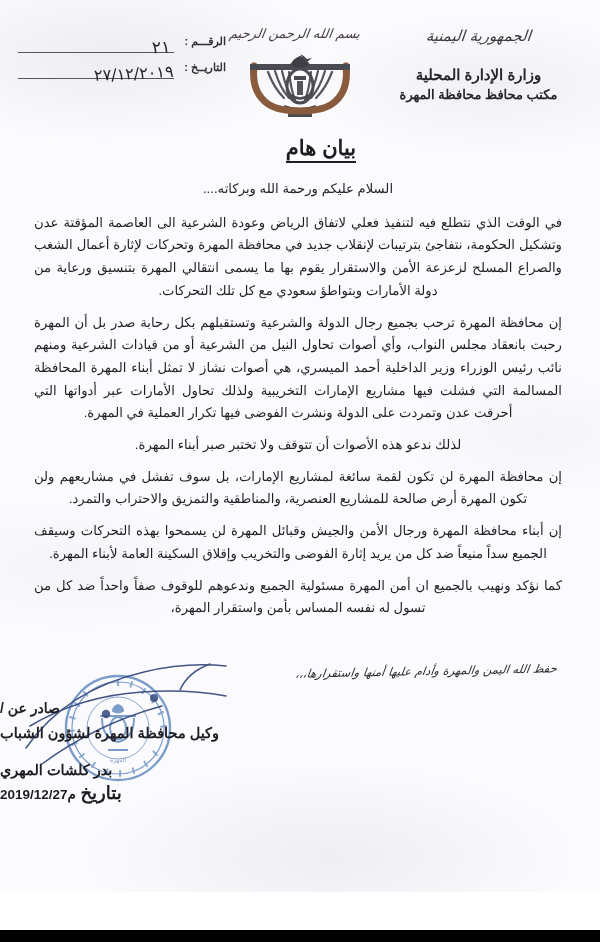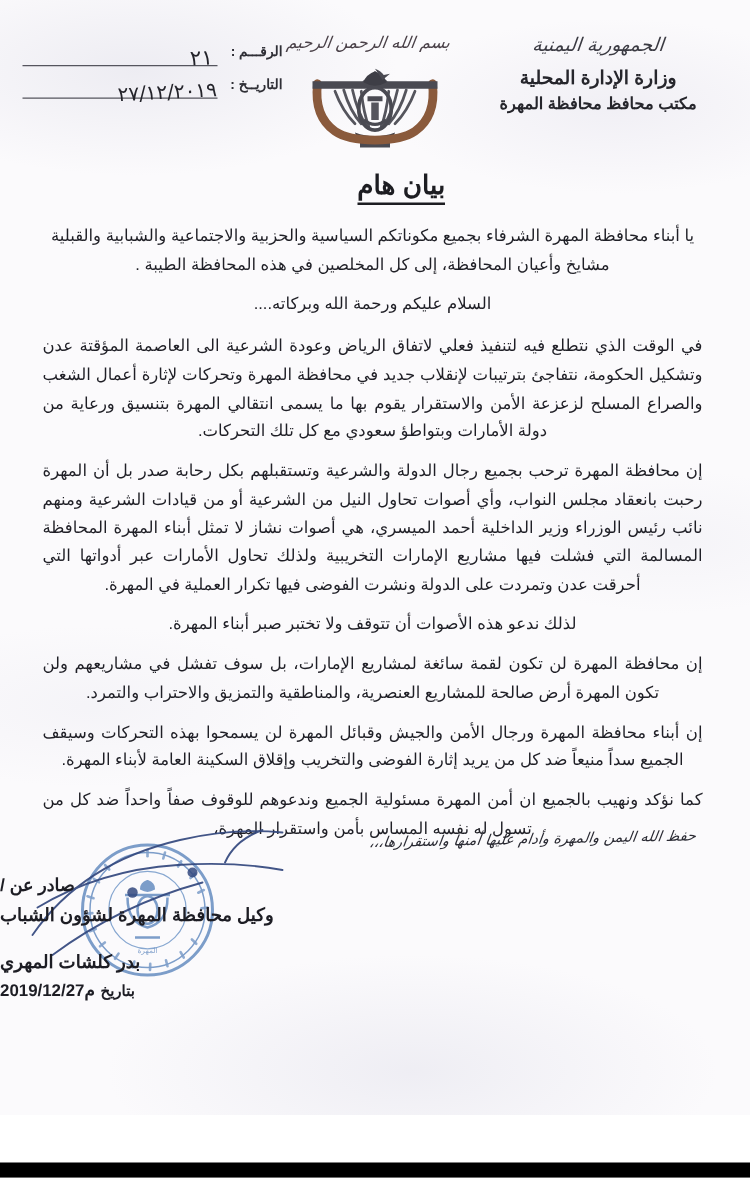--- a/index.html
+++ b/index.html
@@ -44,21 +44,21 @@
     font-style:italic;
     letter-spacing:-.5px;
     color:#3a3a42;
     transform:skewX(-6deg);
   }
   .hdr-line{
     font-weight:bold;
     color:#26262c;
     line-height:1.25;
   }
-  .hdr-line.l2{font-size:15px;margin-top:9px;}
+  .hdr-line.l2{font-size:15px;margin-top:21px;}
   .hdr-line.l3{font-size:13px;margin-top:3px;}
 
   
   .emblem{
     position:absolute;left:50%;transform:translateX(-50%);top:0;
     width:120px;text-align:center;
   }
   .emblem .bism{
     font-family:"DejaVu Serif", serif;
     font-size:13px;font-style:italic;letter-spacing:-1px;
@@ -220,21 +220,20 @@
         <span class="hand date">٢٧/١٢/٢٠١٩</span>
       </div>
     </div>
   </div>
 
   <div class="doc-title">
     <span>بيان هام</span>
   </div>
 
   <div class="body">
-    <p class="para short">يا أبناء محافظة المهرة الشرفاء بجميع مكوناتكم السياسية والحزبية والاجتماعية والشبابية والقبلية مشايخ وأعيان المحافظة، إلى كل المخلصين في هذه المحافظة الطيبة .</p>
     <p class="para p-salaam">السلام عليكم ورحمة الله وبركاته....</p>
     <p class="para">في الوقت الذي نتطلع فيه لتنفيذ فعلي لاتفاق الرياض وعودة الشرعية الى العاصمة المؤقتة عدن وتشكيل الحكومة، نتفاجئ بترتيبات لإنقلاب جديد في محافظة المهرة وتحركات لإثارة أعمال الشغب والصراع المسلح لزعزعة الأمن والاستقرار يقوم بها ما يسمى انتقالي المهرة بتنسيق ورعاية من دولة الأمارات وبتواطؤ سعودي مع كل تلك التحركات.</p>
     <p class="para">إن محافظة المهرة ترحب بجميع رجال الدولة والشرعية وتستقبلهم بكل رحابة صدر بل أن المهرة رحبت بانعقاد مجلس النواب، وأي أصوات تحاول النيل من الشرعية أو من قيادات الشرعية ومنهم نائب رئيس الوزراء وزير الداخلية أحمد الميسري، هي أصوات نشاز لا تمثل أبناء المهرة المحافظة المسالمة التي فشلت فيها مشاريع الإمارات التخريبية ولذلك تحاول الأمارات عبر أدواتها التي أحرقت عدن وتمردت على الدولة ونشرت الفوضى فيها تكرار العملية في المهرة.</p>
     <p class="para short">لذلك ندعو هذه الأصوات أن تتوقف ولا تختبر صبر أبناء المهرة.</p>
     <p class="para">إن محافظة المهرة لن تكون لقمة سائغة لمشاريع الإمارات، بل سوف تفشل في مشاريعهم ولن تكون المهرة أرض صالحة للمشاريع العنصرية، والمناطقية والتمزيق والاحتراب والتمرد.</p>
     <p class="para">إن أبناء محافظة المهرة ورجال الأمن والجيش وقبائل المهرة لن يسمحوا بهذه التحركات وسيقف الجميع سداً منيعاً ضد كل من يريد إثارة الفوضى والتخريب وإقلاق السكينة العامة لأبناء المهرة.</p>
     <p class="para">كما نؤكد ونهيب بالجميع ان أمن المهرة مسئولية الجميع وندعوهم للوقوف صفاً واحداً ضد كل من تسول له نفسه المساس بأمن واستقرار المهرة،</p>
   </div>
 
   <div class="handwritten-closing">حفظ الله اليمن والمهرة وأدام عليها أمنها واستقرارها،،،</div>
@@ -284,20 +283,20 @@
     </g>
     <circle cx="92" cy="62" r="4.2" fill="#33487e" opacity=".85"></circle>
     <circle cx="140" cy="46" r="4" fill="#33487e" opacity=".85"></circle>
   </svg>
 
   <div class="sig-block">
     <div class="sadir">صادر عن /</div>
     <div class="sig-role">وكيل محافظة المهرة لشؤون الشباب</div>
     <div class="sig-name">بدر كلشات المهري</div>
     <div>
-      <span style="font-size:12px;">بتاريخ</span>
+      <span style="font-size:18px;">بتاريخ</span>
       <span class="sig-date">2019/12/27م</span>
     </div>
   </div>
 
   <div class="white-strip"></div>
   <div class="bottom-bar"></div>
 </div>
 
 </body></html>

